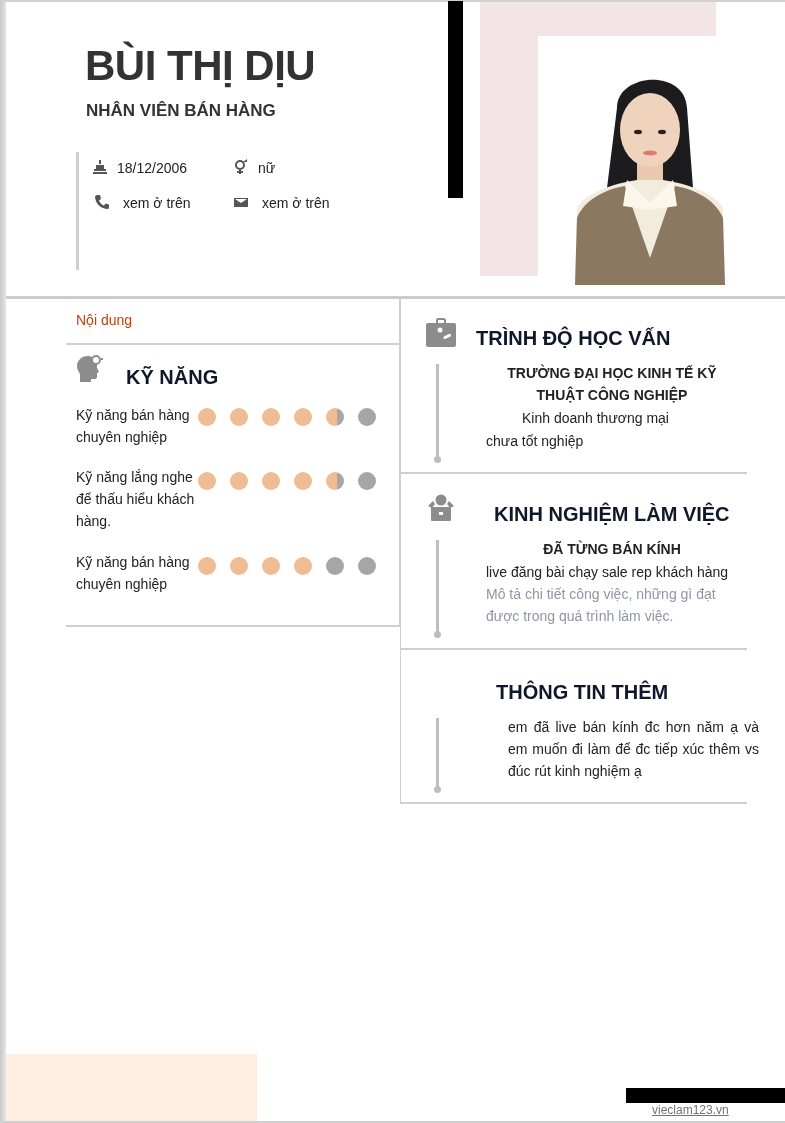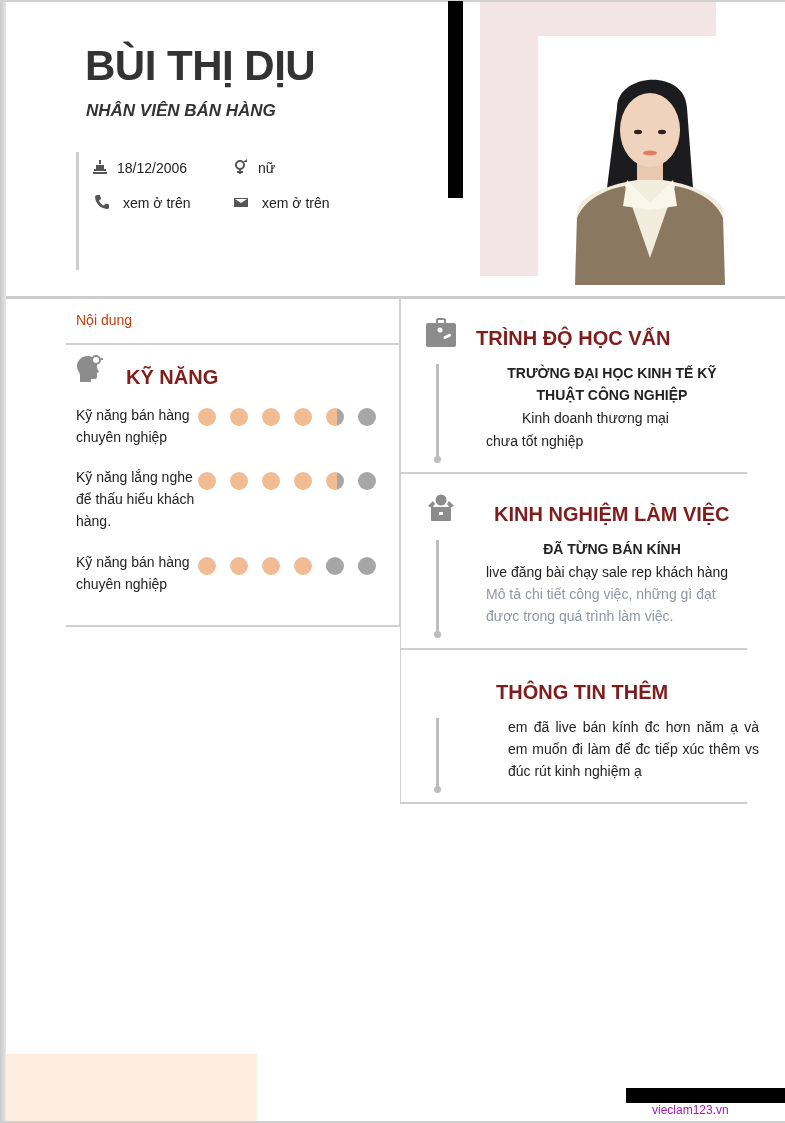--- a/index.html
+++ b/index.html
@@ -2,21 +2,21 @@
 <html><head>
 <meta charset="utf-8">
 <style>
   html, body { margin:0; padding:0; }
   body { width:785px; height:1123px; position:relative; overflow:hidden; background:#ffffff; font-family:"Liberation Sans", sans-serif; color:#222; }
   .page-shadow { position:absolute; left:0; top:0; width:6px; height:1123px; background:linear-gradient(to right,#c8c8c8,#e6e6e6); }
   .page-topline { position:absolute; left:0; top:0; width:785px; height:2px; background:#d0d0d0; }
   .page-bottomline { position:absolute; left:0; bottom:0; width:785px; height:2px; background:#d0d0d0; }
 
   .name { position:absolute; left:85px; top:42px; font-size:42px; font-weight:bold; color:#333; letter-spacing:-0.5px; margin:0; }
-  .job-title { position:absolute; left:86px; top:101px; font-size:17px; font-weight:bold; color:#333;font-style:italic; }
+  .job-title { position:absolute; left:86px; top:101px; font-size:17px; font-weight:bold; color:#333; }
 
   .info-box { position:absolute; left:76px; top:152px; width:410px; height:118px; border-left:3px solid #cfcfcf; }
   .info-row { position:absolute; display:flex; align-items:flex-end; font-size:14px; color:#222; }
   .info-row .ico { width:18px; height:18px; margin-right:8px; display:inline-flex; align-items:center; justify-content:center; }
   .info-row svg { width:16px; height:16px; fill:#555; }
 
   .black-bar { position:absolute; left:448px; top:1px; width:15px; height:197px; background:#000; }
   .pink-top { position:absolute; left:480px; top:2px; width:236px; height:34px; background:#f3e4e6; }
   .pink-left { position:absolute; left:480px; top:36px; width:58px; height:240px; background:#f3e4e6; }
 
@@ -25,39 +25,39 @@
   .divider-main { position:absolute; left:6px; top:296px; width:779px; height:3px; background:#cccccc; }
   .col-divider { position:absolute; left:399px; top:299px; width:2px; height:327px; background:#d0d0d0; }
   .col-divider2 { position:absolute; left:400px; top:626px; width:1px; height:178px; background:#d0d0d0; }
 
   .noi-dung { position:absolute; left:76px; top:312px; font-size:14px; color:#c2410c; }
   .line-h1 { position:absolute; left:66px; top:343px; width:334px; height:2px; background:#cfcfcf; }
   .line-h2 { position:absolute; left:66px; top:625px; width:334px; height:2px; background:#cfcfcf; }
 
   .sec-icon { position:absolute; width:32px; height:32px; }
   .sec-icon svg { width:100%; height:100%; fill:#8c8c8c; }
-  .sec-title { position:absolute; font-size:20px; font-weight:bold; color:#7f1d1d; }
+  .sec-title { position:absolute; font-size:20px; font-weight:bold; color:#0f172a; }
 
   .skill { position:absolute; left:76px; width:120px; font-size:14px; line-height:22px; color:#222; }
   .dots { position:absolute; left:198px; display:flex; gap:14px; }
   .dot { width:18px; height:18px; border-radius:50%; background:#a6a6a6; }
   .dot.full { background:#efbc93; }
   .dot.half { background:linear-gradient(to right,#efbc93 60%,#a6a6a6 60%); }
 
   .r-line { position:absolute; height:2px; background:#cfcfcf; left:401px; width:346px; }
   .timeline { position:absolute; left:436px; width:3px; background:#bdbdbd; }
   .timeline::after { content:""; position:absolute; left:-2px; bottom:-5px; width:7px; height:7px; border-radius:50%; background:#bdbdbd; }
   .r-text { position:absolute; left:486px; width:252px; font-size:14px; line-height:22px; color:#222; }
   .r-text.bold { font-weight:bold;text-align:center; }
   .r-text.muted { color:#8f96a3; }
   .r-text.justify { text-align:justify; }
 
   .peach-block { position:absolute; left:6px; top:1054px; width:251px; height:67px; background:#feeee2; }
   .footer-bar { position:absolute; left:626px; top:1088px; width:159px; height:15px; background:#000; }
-  .watermark { position:absolute; left:652px; top:1103px; font-size:12px; color:#a21caf; }
+  .watermark { position:absolute; left:652px; top:1103px; font-size:12px; color:#737373;text-decoration:underline; }
 </style>
 </head>
 <body>
 
 <div class="page-shadow"></div>
 <div class="page-topline"></div>
 
 <h1 class="name">BÙI THỊ DỊU</h1>
 <div class="job-title">NHÂN VIÊN BÁN HÀNG</div>
 

